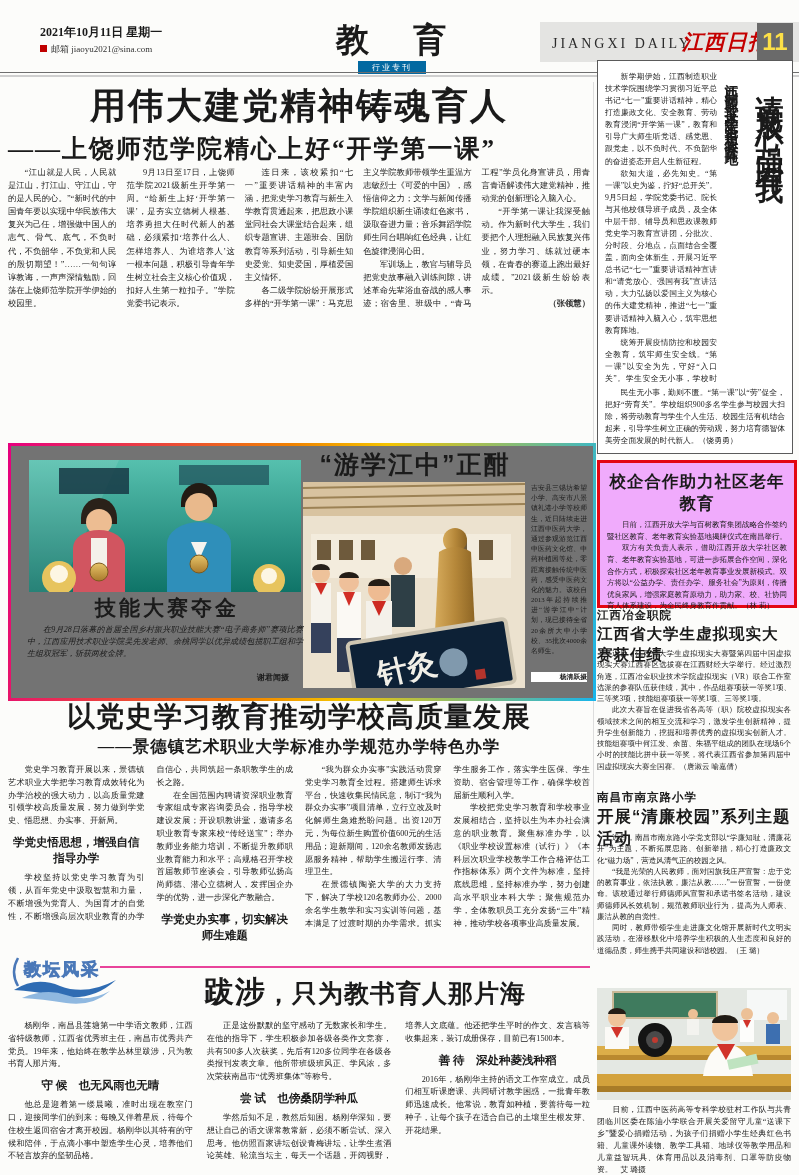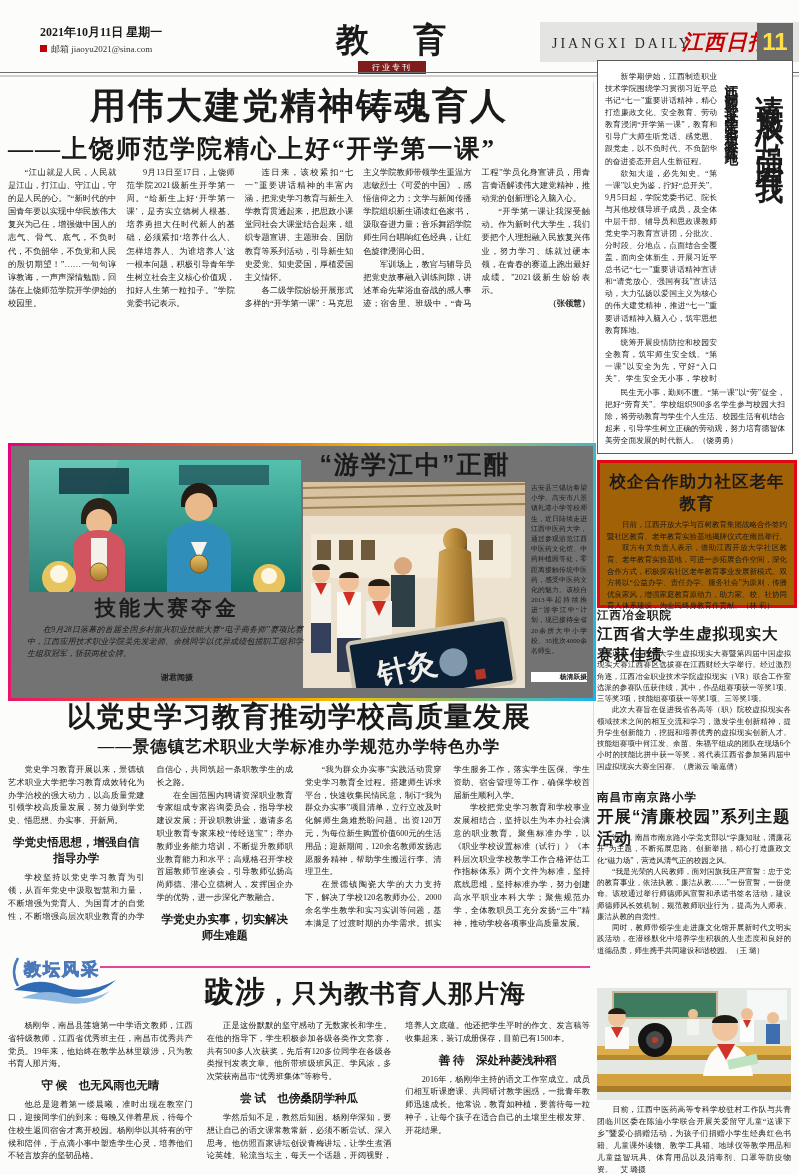--- a/index.html
+++ b/index.html
@@ -7,59 +7,59 @@
   #page{position:relative;width:799px;height:1175px;background:#fcfcfa;margin:0 auto;overflow:hidden;color:#1a1a1a;}
   .hei{font-family:"Liberation Sans",sans-serif;}
   .abs{position:absolute;}
   p{margin:0;text-indent:2em;}
   .jt{text-align:justify;}
   
   .hdr-date{left:40px;top:24px;font-size:12px;font-weight:bold;}
   .hdr-mail{left:40px;top:43px;font-size:9px;color:#333;}
   .redsq{display:inline-block;width:7px;height:7px;background:#c00000;margin-right:4px;}
   .hdr-section{left:300px;top:18px;width:200px;text-align:center;font-size:33px;letter-spacing:18px;font-weight:600;}
-  .hdr-tag{left:358px;top:61px;background:#7f1d1d;color:#fff;font-size:8px;padding:1px 14px;letter-spacing:2px;}
+  .hdr-tag{left:358px;top:61px;background:#0369a1;color:#fff;font-size:8px;padding:1px 14px;letter-spacing:2px;}
   .hdr-band{left:540px;top:22px;width:259px;height:40px;background:#e4e4e2;}
   .hdr-en{left:552px;top:36px;font-size:14px;letter-spacing:3px;color:#2b2b2b;}
   .hdr-cn{left:682px;top:28px;font-size:21px;font-weight:900;color:#c40000;font-style:italic;letter-spacing:1px;}
   .hdr-num{left:757px;top:23px;width:36px;height:37px;background:#6a6a6a;color:#fde047;font-size:24px;font-weight:bold;text-align:center;line-height:37px;}
   .hdr-rule{left:0;top:72px;width:799px;border-top:1px solid #6f6f6f;}
   .hdr-rule2{left:0;top:75px;width:799px;border-top:2px solid #cfcfcf;}
   
   .lead-title{left:8px;top:82px;width:582px;text-align:center;font-size:36px;font-weight:900;letter-spacing:2px;}
   .lead-sub{left:8px;top:132px;width:582px;text-align:left;font-size:25px;font-weight:bold;letter-spacing:2px;}
   .lead-body{left:8px;top:166px;width:582px;height:268px;column-count:5;column-gap:10px;font-size:8.3px;line-height:1.58;overflow:hidden;}
   .byline-r{text-align:right;text-indent:0;font-weight:bold;color:#333;}
   
   .v-rule{left:593px;top:82px;width:1px;height:868px;background:#ddd;}
   .sb-box{left:597px;top:60px;width:194px;height:392px;border:1px solid #5a5a5a;background:#fff;}
   .sb-t1{left:7px;top:10px;width:112px;height:312px;font-size:7.8px;line-height:1.55;overflow:hidden;position:absolute;}
   .sb-sub{position:absolute;right:52px;top:12px;height:346px;writing-mode:vertical-rl;font-size:13.5px;font-weight:bold;letter-spacing:4px;}
   .sb-big{position:absolute;right:4px;top:12px;height:346px;writing-mode:vertical-rl;font-size:28px;font-weight:900;letter-spacing:9px;}
   .sb-t2{left:7px;top:326px;width:180px;height:60px;font-size:7.8px;line-height:1.55;overflow:hidden;position:absolute;}
-  .red-box{left:597px;top:460px;width:194px;height:142px;border:3px solid #e30613;background:#a16207;}
+  .red-box{left:597px;top:460px;width:194px;height:142px;border:3px solid #e30613;background:#f0abfc;}
   .rb-title{margin:8px 4px 4px 4px;text-align:center;font-size:16.5px;font-weight:900;letter-spacing:1px;}
   .rb-body{margin:0 7px;font-size:7.5px;line-height:1.55;text-align:justify;}
   .kicker{font-size:11.5px;font-weight:bold;letter-spacing:1px;}
   .rail-title{font-size:15.5px;font-weight:900;letter-spacing:1px;}
   .rail-body{font-size:7.5px;line-height:1.5;text-align:justify;overflow:hidden;}
   .m-kicker{left:597px;top:608px;}
   .m-title{left:597px;top:624px;width:194px;}
   .m-body{left:597px;top:648px;width:194px;height:132px;}
   .n-kicker{left:597px;top:790px;}
   .n-title{left:597px;top:806px;width:194px;font-size:16.5px;}
   .n-body{left:597px;top:832px;width:194px;height:152px;}
   
   .pf-box{left:8px;top:443px;width:582px;height:252px;border:3px solid;border-image:linear-gradient(100deg,#e6007e,#f08300 45%,#f5c400 60%,#19b5ea)1;background:#737373;}
   .pf-title{position:absolute;left:288px;top:2px;width:232px;text-align:center;font-size:25px;font-weight:900;letter-spacing:2px;}
   .pf-capcol{position:absolute;left:520px;top:37px;width:56px;height:200px;font-size:6.8px;line-height:1.5;text-align:justify;overflow:hidden;}
   .pf-capcredit{position:absolute;left:520px;top:226px;width:56px;font-size:6.8px;font-weight:bold;text-align:right;background:#fff;}
   .pf-mtitle{position:absolute;left:30px;top:148px;width:252px;text-align:center;font-size:21px;font-weight:900;letter-spacing:3px;}
   .pf-mcap{position:absolute;left:16px;top:178px;width:276px;font-size:8px;line-height:1.5;font-style:italic;text-align:justify;}
-  .pf-mcredit{position:absolute;left:28px;top:226px;width:276px;text-align:center;font-size:8px;font-weight:bold;}
+  .pf-mcredit{position:absolute;left:2px;top:226px;width:276px;text-align:right;font-size:8px;font-weight:bold;}
   .ph{display:block;}
   .phA{position:absolute;left:18px;top:14px;}
   .phB{position:absolute;left:292px;top:36px;}
   
   .mid-title{left:8px;top:698px;width:582px;text-align:center;font-size:28px;font-weight:900;letter-spacing:1px;}
   .mid-sub{left:8px;top:736px;width:582px;text-align:center;font-size:16.5px;font-weight:bold;letter-spacing:1px;}
   .mid-body{left:8px;top:764px;width:582px;height:190px;column-count:4;column-gap:12px;font-size:8.2px;line-height:1.56;overflow:hidden;}
   .mid-h{font-size:11.5px;font-weight:bold;text-align:center;text-indent:0;margin:6px 0;line-height:1.4;}
   
   .logo{left:8px;top:950px;}

